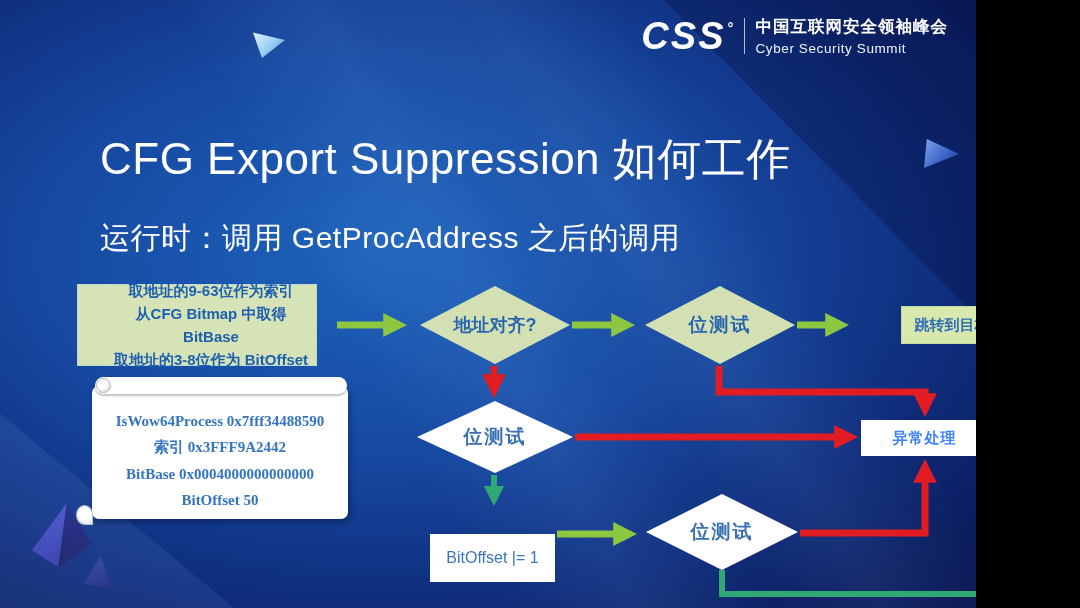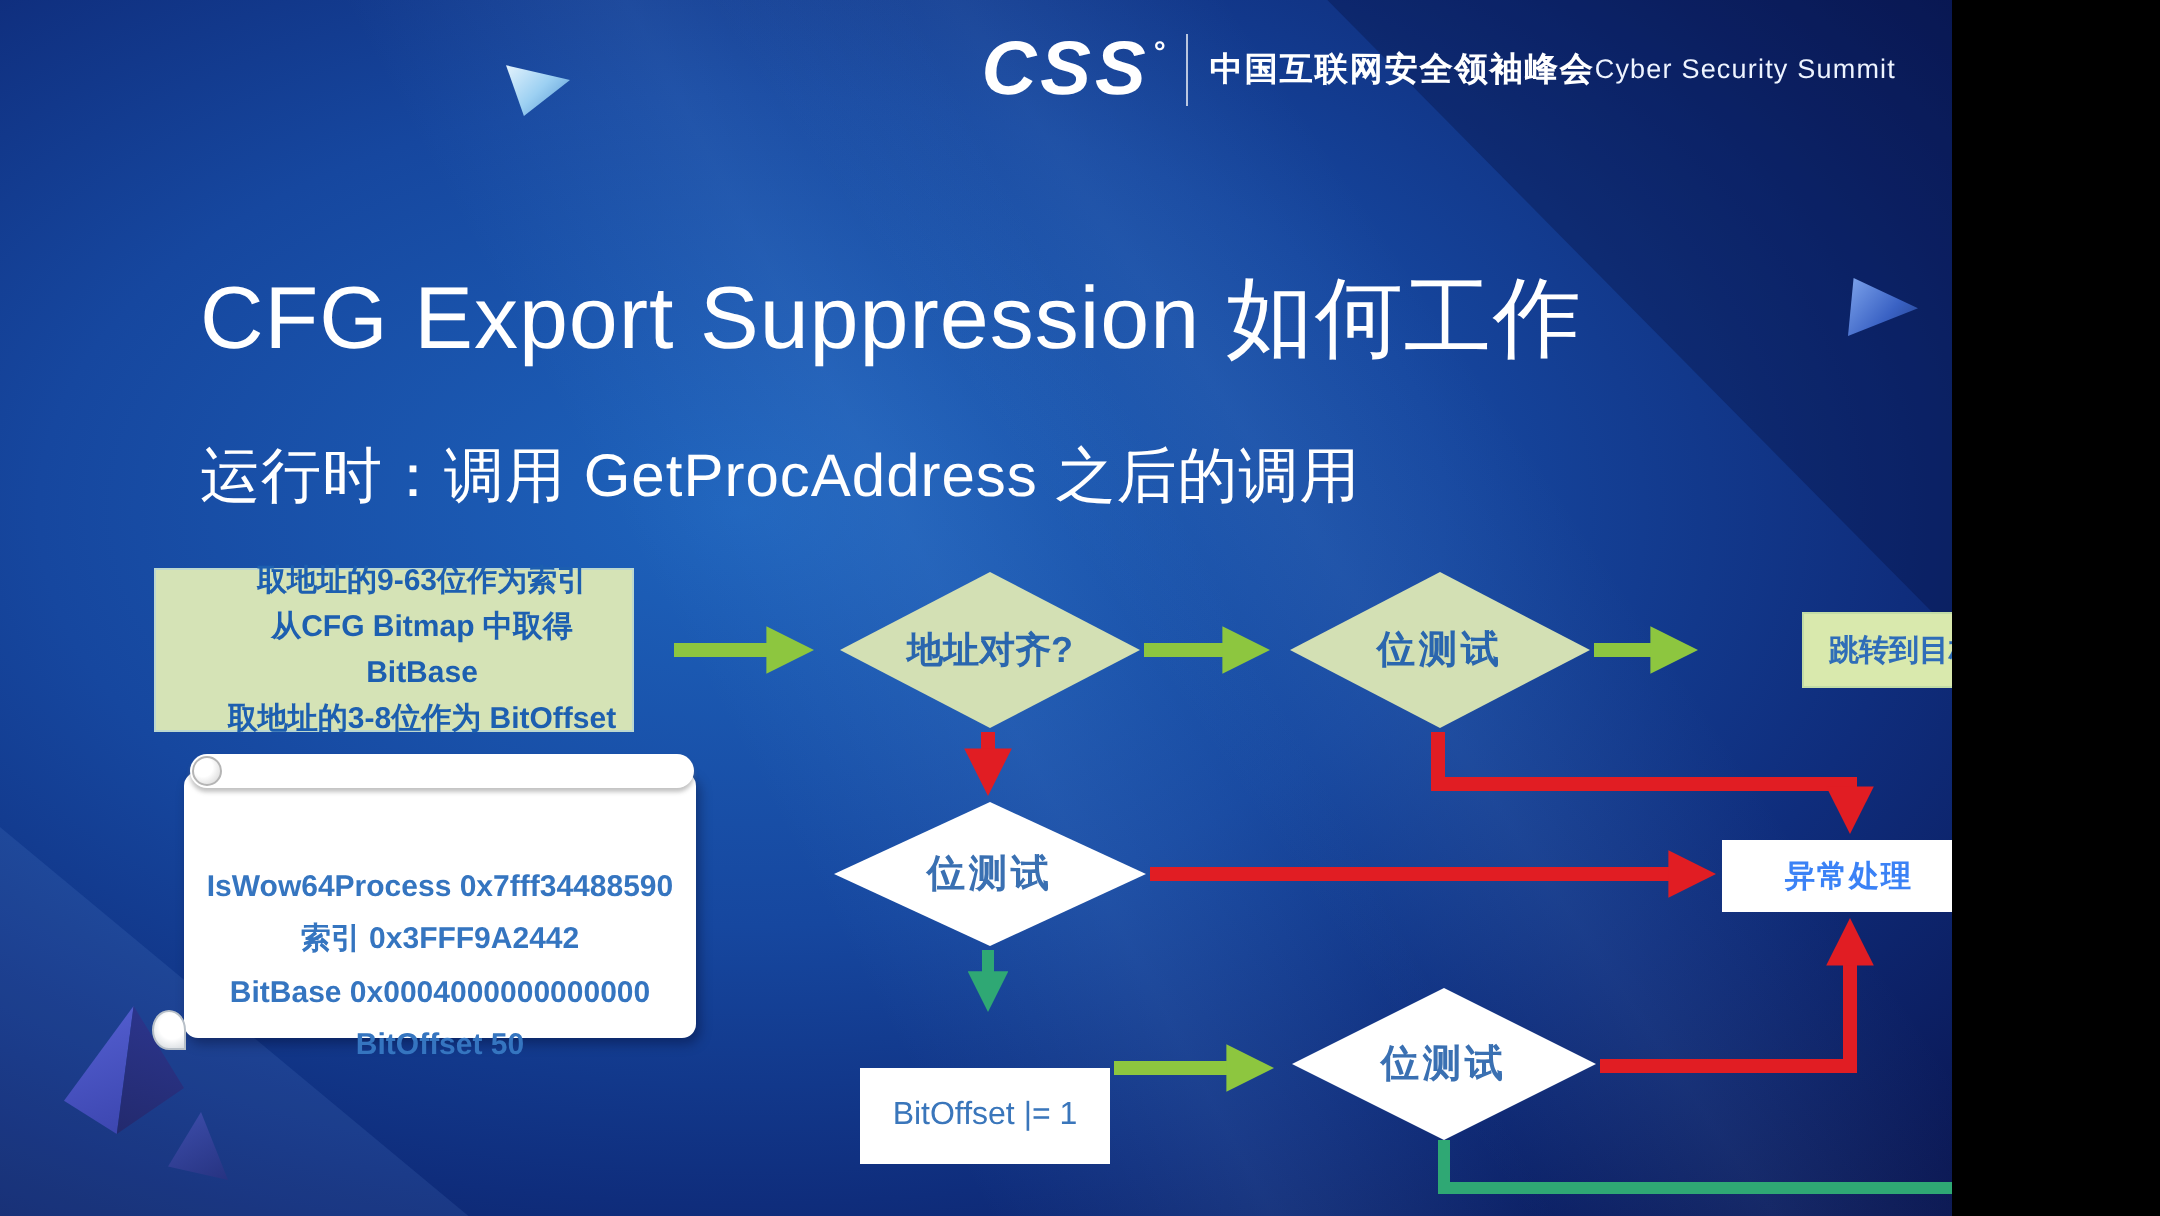--- a/index.html
+++ b/index.html
@@ -38,21 +38,21 @@
     background:linear-gradient(200deg,#2e358f 0%,#222767 100%);opacity:.92;}
   .tri-small-b{left:84px;top:556px;width:30px;height:34px;
     clip-path:polygon(55% 0,0 80%,100% 100%);
     background:linear-gradient(150deg,#4a55b8 0%,#2a3180 100%);opacity:.75;}
 
   
   .logo{position:absolute;right:28px;top:16px;display:flex;align-items:center;color:#fff;}
   .logo .brand{font-size:38px;font-weight:700;font-style:italic;letter-spacing:2px;line-height:1;}
   .logo .deg{font-size:15px;font-weight:700;margin:-18px 2px 0 2px;}
   .logo .div{width:1px;height:36px;background:rgba(255,255,255,.7);margin:0 11px 0 8px;}
-  .logo .col{display:flex;flex-direction:row;}
+  .logo .col{display:flex;flex-direction:column;}
   .logo .cn{font-size:16.5px;font-weight:700;letter-spacing:1px;}
   .logo .en{font-size:13.5px;font-weight:400;letter-spacing:.6px;margin-top:3px;color:#eef4ff;}
 
   .title{position:absolute;left:100px;top:130px;color:#fff;font-size:44px;font-weight:400;letter-spacing:.5px;white-space:nowrap;}
   .subtitle{position:absolute;left:100px;top:218px;color:#fff;font-size:30px;font-weight:400;letter-spacing:.5px;white-space:nowrap;}
 
   
   .node{position:absolute;display:flex;align-items:center;justify-content:center;text-align:center;box-sizing:border-box;}
   .bitmap-box{left:77px;top:284px;width:240px;height:82px;background:#d5e3b6;border:1px solid #bcd8cf;
     flex-direction:column;justify-content:center;color:#1d5fb0;font-size:15px;font-weight:700;line-height:1.55;padding-left:28px;}
@@ -72,21 +72,21 @@
   
   .note-body{position:absolute;left:92px;top:386px;width:256px;height:133px;background:#fff;border-radius:7px;
     box-shadow:2px 3px 6px rgba(0,0,30,.35);}
   .note-top{position:absolute;left:95px;top:377px;width:252px;height:17px;background:#fff;border-radius:9px;
     box-shadow:0 2px 2px rgba(120,120,120,.45);}
   .note-curl-t{position:absolute;left:96px;top:378px;width:15px;height:15px;border-radius:50%;
     background:radial-gradient(circle at 35% 35%,#fff 40%,#cfcfcf 100%);border:1px solid #b5b5b5;box-sizing:border-box;}
   .note-curl-b{position:absolute;left:76px;top:505px;width:17px;height:20px;border-radius:50% 50% 0 50%;
     background:radial-gradient(circle at 60% 40%,#fff 45%,#cdd3d8 100%);border:1px solid #b8c0c8;box-sizing:border-box;}
   .note-lines{position:absolute;left:96px;top:408px;width:248px;text-align:center;
-    font-family:Liberation Sans, sans-serif;color:#3575c0;font-size:15px;line-height:1.75;font-weight:700;margin-top:23px;}
+    font-family:Liberation Serif, serif;color:#3575c0;font-size:15px;line-height:1.75;font-weight:700;}
 
   .connectors{position:absolute;left:0;top:0;}
 </style>
 </head>
 <body>
 
 <div class="slide">
 
   <div class="streak s1"></div>
   <div class="streak s2"></div>

